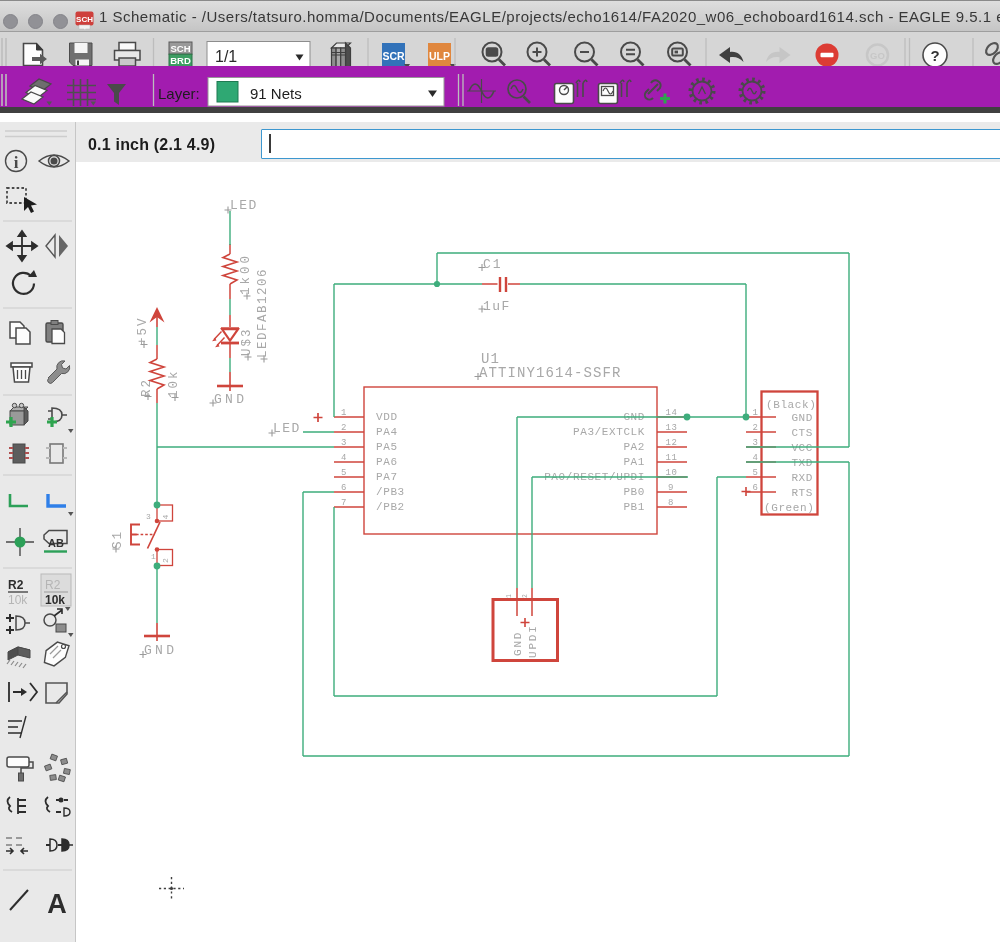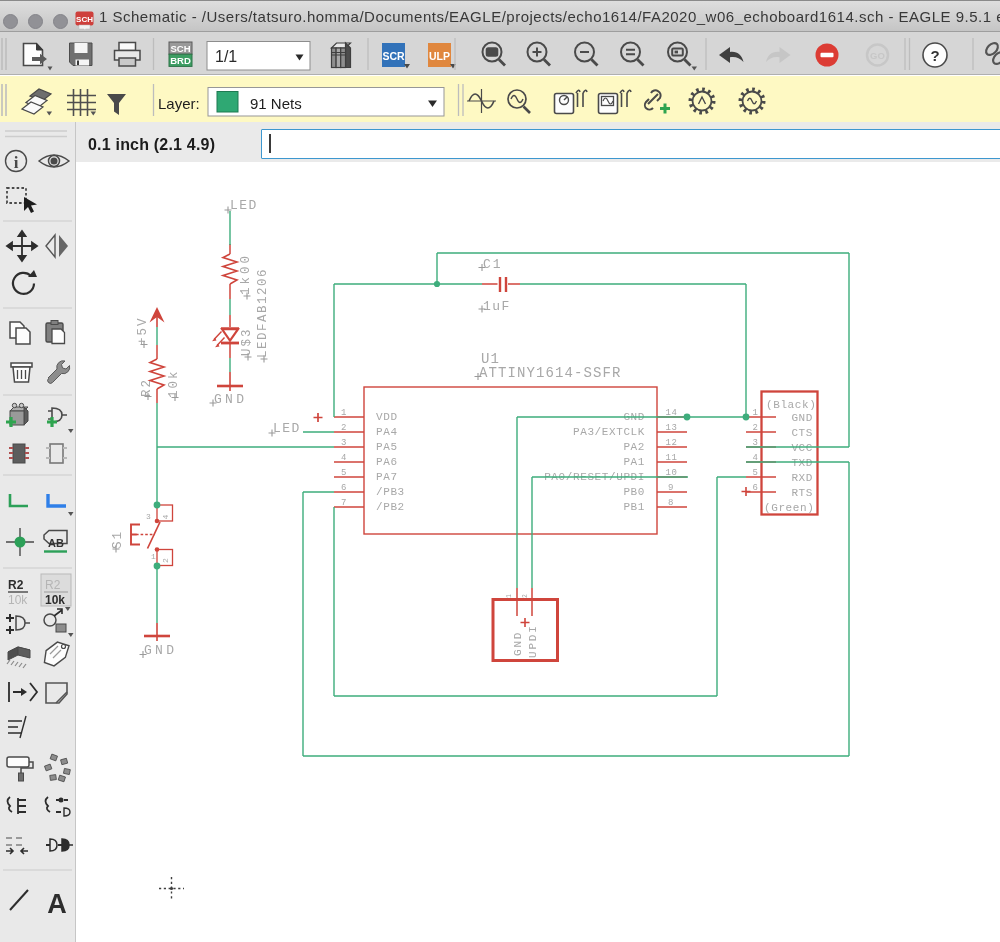--- a/index.html
+++ b/index.html
@@ -6,22 +6,22 @@
   font-family:"Liberation Sans",sans-serif;}
 #titlebar{position:absolute;left:0;top:0;width:1000px;height:32px;
   background:linear-gradient(#dedede,#c5c5c5);border-top:1px solid #8a8a8a;
   border-bottom:1px solid #9e9e9e;box-sizing:border-box;}
 .tl{position:absolute;top:13px;width:13px;height:13px;border-radius:50%;
   background:#919196;border:0.5px solid #84848a;}
 #ticon{position:absolute;left:75px;top:10px;width:19px;height:19px;}
 #ttext{position:absolute;left:99px;top:7px;font-size:15px;letter-spacing:0.5px;color:#383838;white-space:nowrap;}
 #tb1{position:absolute;left:0;top:32px;width:1000px;height:43px;background:#d6d6d6;
   border-bottom:1px solid #b0b0b0;box-sizing:border-box;}
-#tb2{position:absolute;left:0;top:76px;width:1000px;height:47px;background:#fef9c3;
-  border-bottom:1px solid #404040;box-sizing:border-box;}
+#tb2{position:absolute;left:0;top:66px;width:1000px;height:47px;background:#a21caf;
+  border-bottom:6px solid #404040;box-sizing:border-box;}
 #bar3{position:absolute;left:76px;top:122px;width:924px;height:40px;background:#eaeaea;}
 #coordtext{position:absolute;left:12px;top:14px;font-size:16px;font-weight:bold;letter-spacing:0.2px;color:#1c1c1c;}
 #cmdbox{position:absolute;left:185px;top:7px;width:748px;height:28px;background:#fff;
   border:1.6px solid #3d97cf;border-radius:1px;}
 #cursor{position:absolute;left:7px;top:4px;width:2px;height:19px;background:#3a3a3a;}
 #leftbar{position:absolute;left:0;top:122px;width:76px;height:820px;background:#e9e9e9;
   border-right:1px solid #c6c6c6;box-sizing:border-box;}
 #canvas{position:absolute;left:76px;top:162px;width:915px;height:780px;background:#ffffff;}
 svg{display:block;}
 </style></head>

